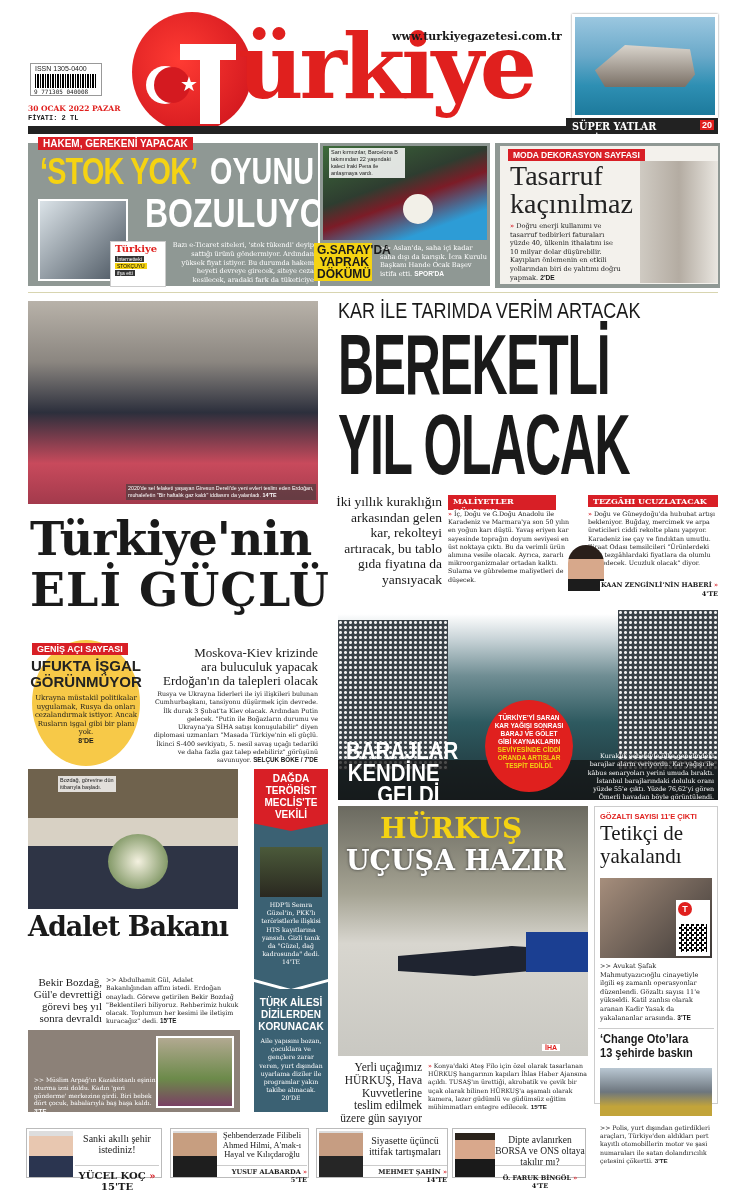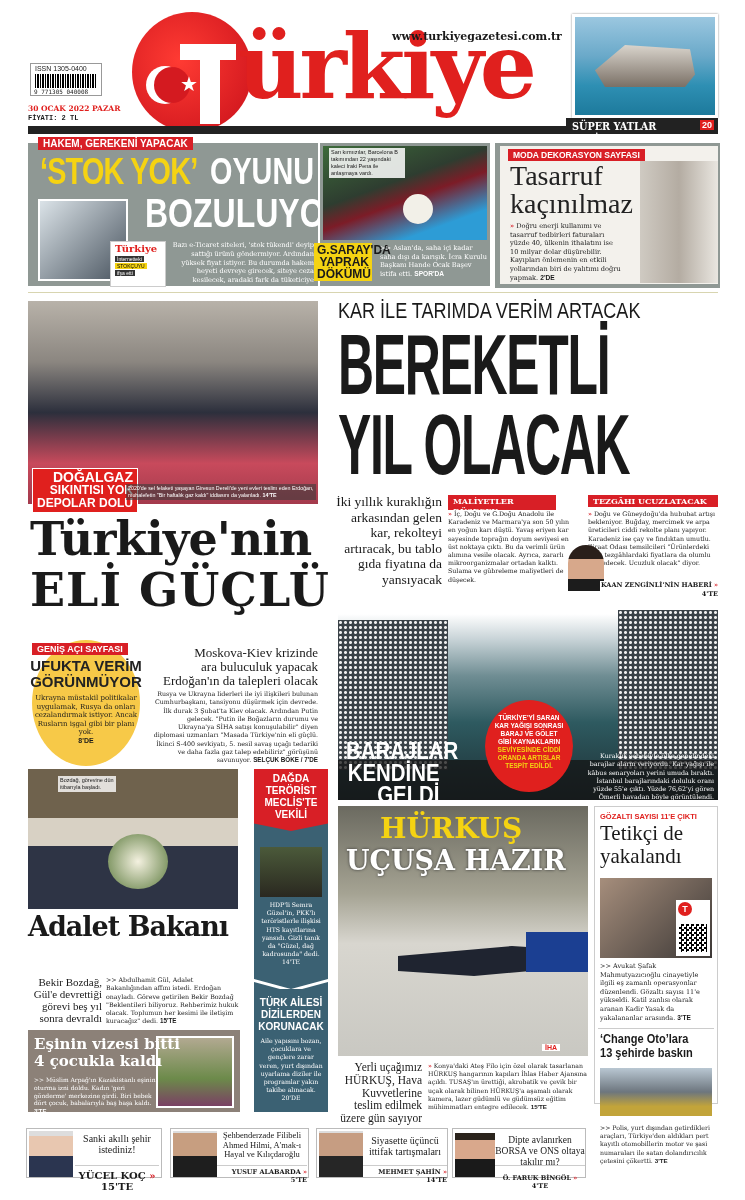--- a/index.html
+++ b/index.html
@@ -88,35 +88,30 @@
     <div>Tasarruf</div>
       <div>kaçınılmaz</div>
   </div>
   <div class="abs body" style="left:10px;top:76px;width:112px;font-size:6.6px;line-height:8.6px"><span class="chev">»</span> <span>Doğru enerji kullanımı ve tasarruf tedbirleri faturaları yüzde 40, ülkenin ithalatını ise 10 milyar dolar düşürebilir. Kayıpları önlemenin en etkili yollarından biri de yalıtımı doğru yapmak.</span> <b class="ref">2'DE</b></div>
 </div>
 
 <div class="abs" style="left:28px;top:292px;width:690px;height:1px;background:#d8d5b0"></div>
 
 <div class="abs" id="erdogan-photo" style="background:linear-gradient(180deg,#b8b2a9 0%,#8b8680 30%,#2c2f3c 55%,#c84a5c 80%,#a33a4c 100%)">
   <div class="abs" style="left:0;top:64px;width:100px;height:0"></div>
-  <div class="abs" style="left:4px;top:167px;background:#e0201e;color:#fff;font-weight:bold;text-align:right;padding:2px 4px;line-height:13px;border:1px solid #fff">
-    <div style="font-size:14px">DOĞALGAZ</div>
-    <div style="font-size:12px">SIKINTISI YOK</div>
-    <div style="font-size:12px">DEPOLAR DOLU</div>
-  </div>
   <div class="abs" style="left:98px;top:183px;width:190px;font-size:5.3px;line-height:7px;color:#fff;background:rgba(60,60,60,.6);padding:1px 2px"><span>2020'de sel felaketi yaşayan Giresun Dereli'de yeni evleri teslim eden Erdoğan, muhalefetin "Bir haftalık gaz kaldı" iddiasını da yalanladı.</span> <b>14'TE</b></div>
 </div>
 
 <div class="abs serif" style="left:30px;top:514px;font-size:46px;font-weight:bold;line-height:50px;letter-spacing:-1px">Türkiye'nin</div>
 <div class="abs serif" style="left:30px;top:565px;font-size:46px;font-weight:bold;line-height:50px;letter-spacing:1px">ELİ GÜÇLÜ</div>
 
 <div class="abs" style="left:32px;top:640px;width:108px;height:126px;border-radius:50%;background:#f7c948"></div>
 <div class="abs tag" style="left:32px;top:643px;font-size:9px;font-weight:bold">GENİŞ AÇI SAYFASI</div>
 <div class="abs" style="left:30px;top:658px;width:112px;text-align:center;font-weight:bold;font-size:15px;line-height:16px;color:#222">
-  <div>UFUKTA VERİM</div>
+  <div>UFUKTA İŞGAL</div>
     <div>GÖRÜNMÜYOR</div>
 </div>
 <div class="abs body" style="left:30px;top:694px;width:112px;text-align:center;font-size:7px;line-height:8.5px"><span>Ukrayna müstakil politikalar uygulamak, Rusya da onları cezalandırmak istiyor. Ancak Rusların işgal gibi bir planı yok.</span><br><b class="ref">8'DE</b></div>
 
 <div class="abs lserif" style="left:144px;top:646px;width:174px;text-align:right;font-size:13px;line-height:14px">
   <div>Moskova-Kiev krizinde</div>
     <div>ara buluculuk yapacak</div>
     <div>Erdoğan'ın da talepleri olacak</div>
 </div>
 <div class="abs body" style="left:150px;top:690px;width:168px;text-align:right;font-size:6.3px;line-height:8.3px"><span>Rusya ve Ukrayna liderleri ile iyi ilişkileri bulunan Cumhurbaşkanı, tansiyonu düşürmek için devrede. İlk durak 3 Şubat'ta Kiev olacak. Ardından Putin gelecek. "Putin ile Boğazların durumu ve Ukrayna'ya SİHA satışı konuşulabilir" diyen diplomasi uzmanları "Masada Türkiye'nin eli güçlü. İkinci S-400 sevkiyatı, 5. nesil savaş uçağı tedariki ve daha fazla gaz talep edebiliriz" görüşünü savunuyor.</span> <b class="ref">SELÇUK BÖKE / 7'DE</b></div>
@@ -154,24 +149,20 @@
   <div class="abs" style="left:80px;top:65px;width:60px;height:55px;border-radius:50%;background:radial-gradient(circle,#f4f1e0,#5b7a3d)"></div>
 </div>
 <div class="abs serif" style="left:28px;top:912px;font-size:27px;font-weight:bold;line-height:30px;letter-spacing:-1px">
     <div>Adalet Bakanı</div>
 </div>
 <div class="abs lserif" style="left:28px;top:976px;width:74px;text-align:right;font-size:11px;line-height:12px">Bekir Bozdağ, Gül'e devrettiği görevi beş yıl sonra devraldı</div>
 <div class="abs body" style="left:106px;top:976px;width:134px;font-size:6.3px;line-height:8.3px"><span>&gt;&gt; Abdulhamit Gül, Adalet Bakanlığından affını istedi. Erdoğan onayladı. Göreve getirilen Bekir Bozdağ "Beklentileri biliyoruz. Rehberimiz hukuk olacak. Toplumun her kesimi ile iletişim kuracağız" dedi.</span> <b class="ref">15'TE</b></div>
 
 <div class="abs" style="left:28px;top:1030px;width:212px;height:82px;background:#8c8178">
   <div class="abs" style="left:128px;top:6px;width:78px;height:72px;border:2px solid #fff;background:linear-gradient(180deg,#b2a991,#6c8a4a 60%,#7a4064)"></div>
-  <div class="abs serif" style="left:6px;top:6px;color:#fff;font-size:15px;font-weight:bold;line-height:17px">
-    <div>Eşinin vizesi bitti</div>
-      <div>4 çocukla kaldı</div>
-  </div>
   <div class="abs body" style="left:6px;top:46px;width:122px;color:#fff;font-size:6px;line-height:7.8px"><span>&gt;&gt; Müslim Arpağ'ın Kazakistanlı eşinin oturma izni doldu. Kadın 'geri gönderme' merkezine girdi. Biri bebek dört çocuk, babalarıyla baş başa kaldı.</span> <b class="ref">3'TE</b></div>
 </div>
 
 <div class="abs" style="left:254px;top:769px;width:74px;height:343px;background:#3b6173">
   <div class="abs" style="left:0;top:0;width:74px;height:62px;background:#d81f26;clip-path:polygon(0 0,100% 0,100% 88%,50% 100%,0 88%);text-align:center;color:#fff;font-weight:bold;font-size:10px;line-height:12px;padding-top:4px">
     <div>DAĞDA</div>
       <div>TERÖRİST</div>
       <div>MECLİS'TE</div>
       <div>VEKİLİ</div>
   </div>

